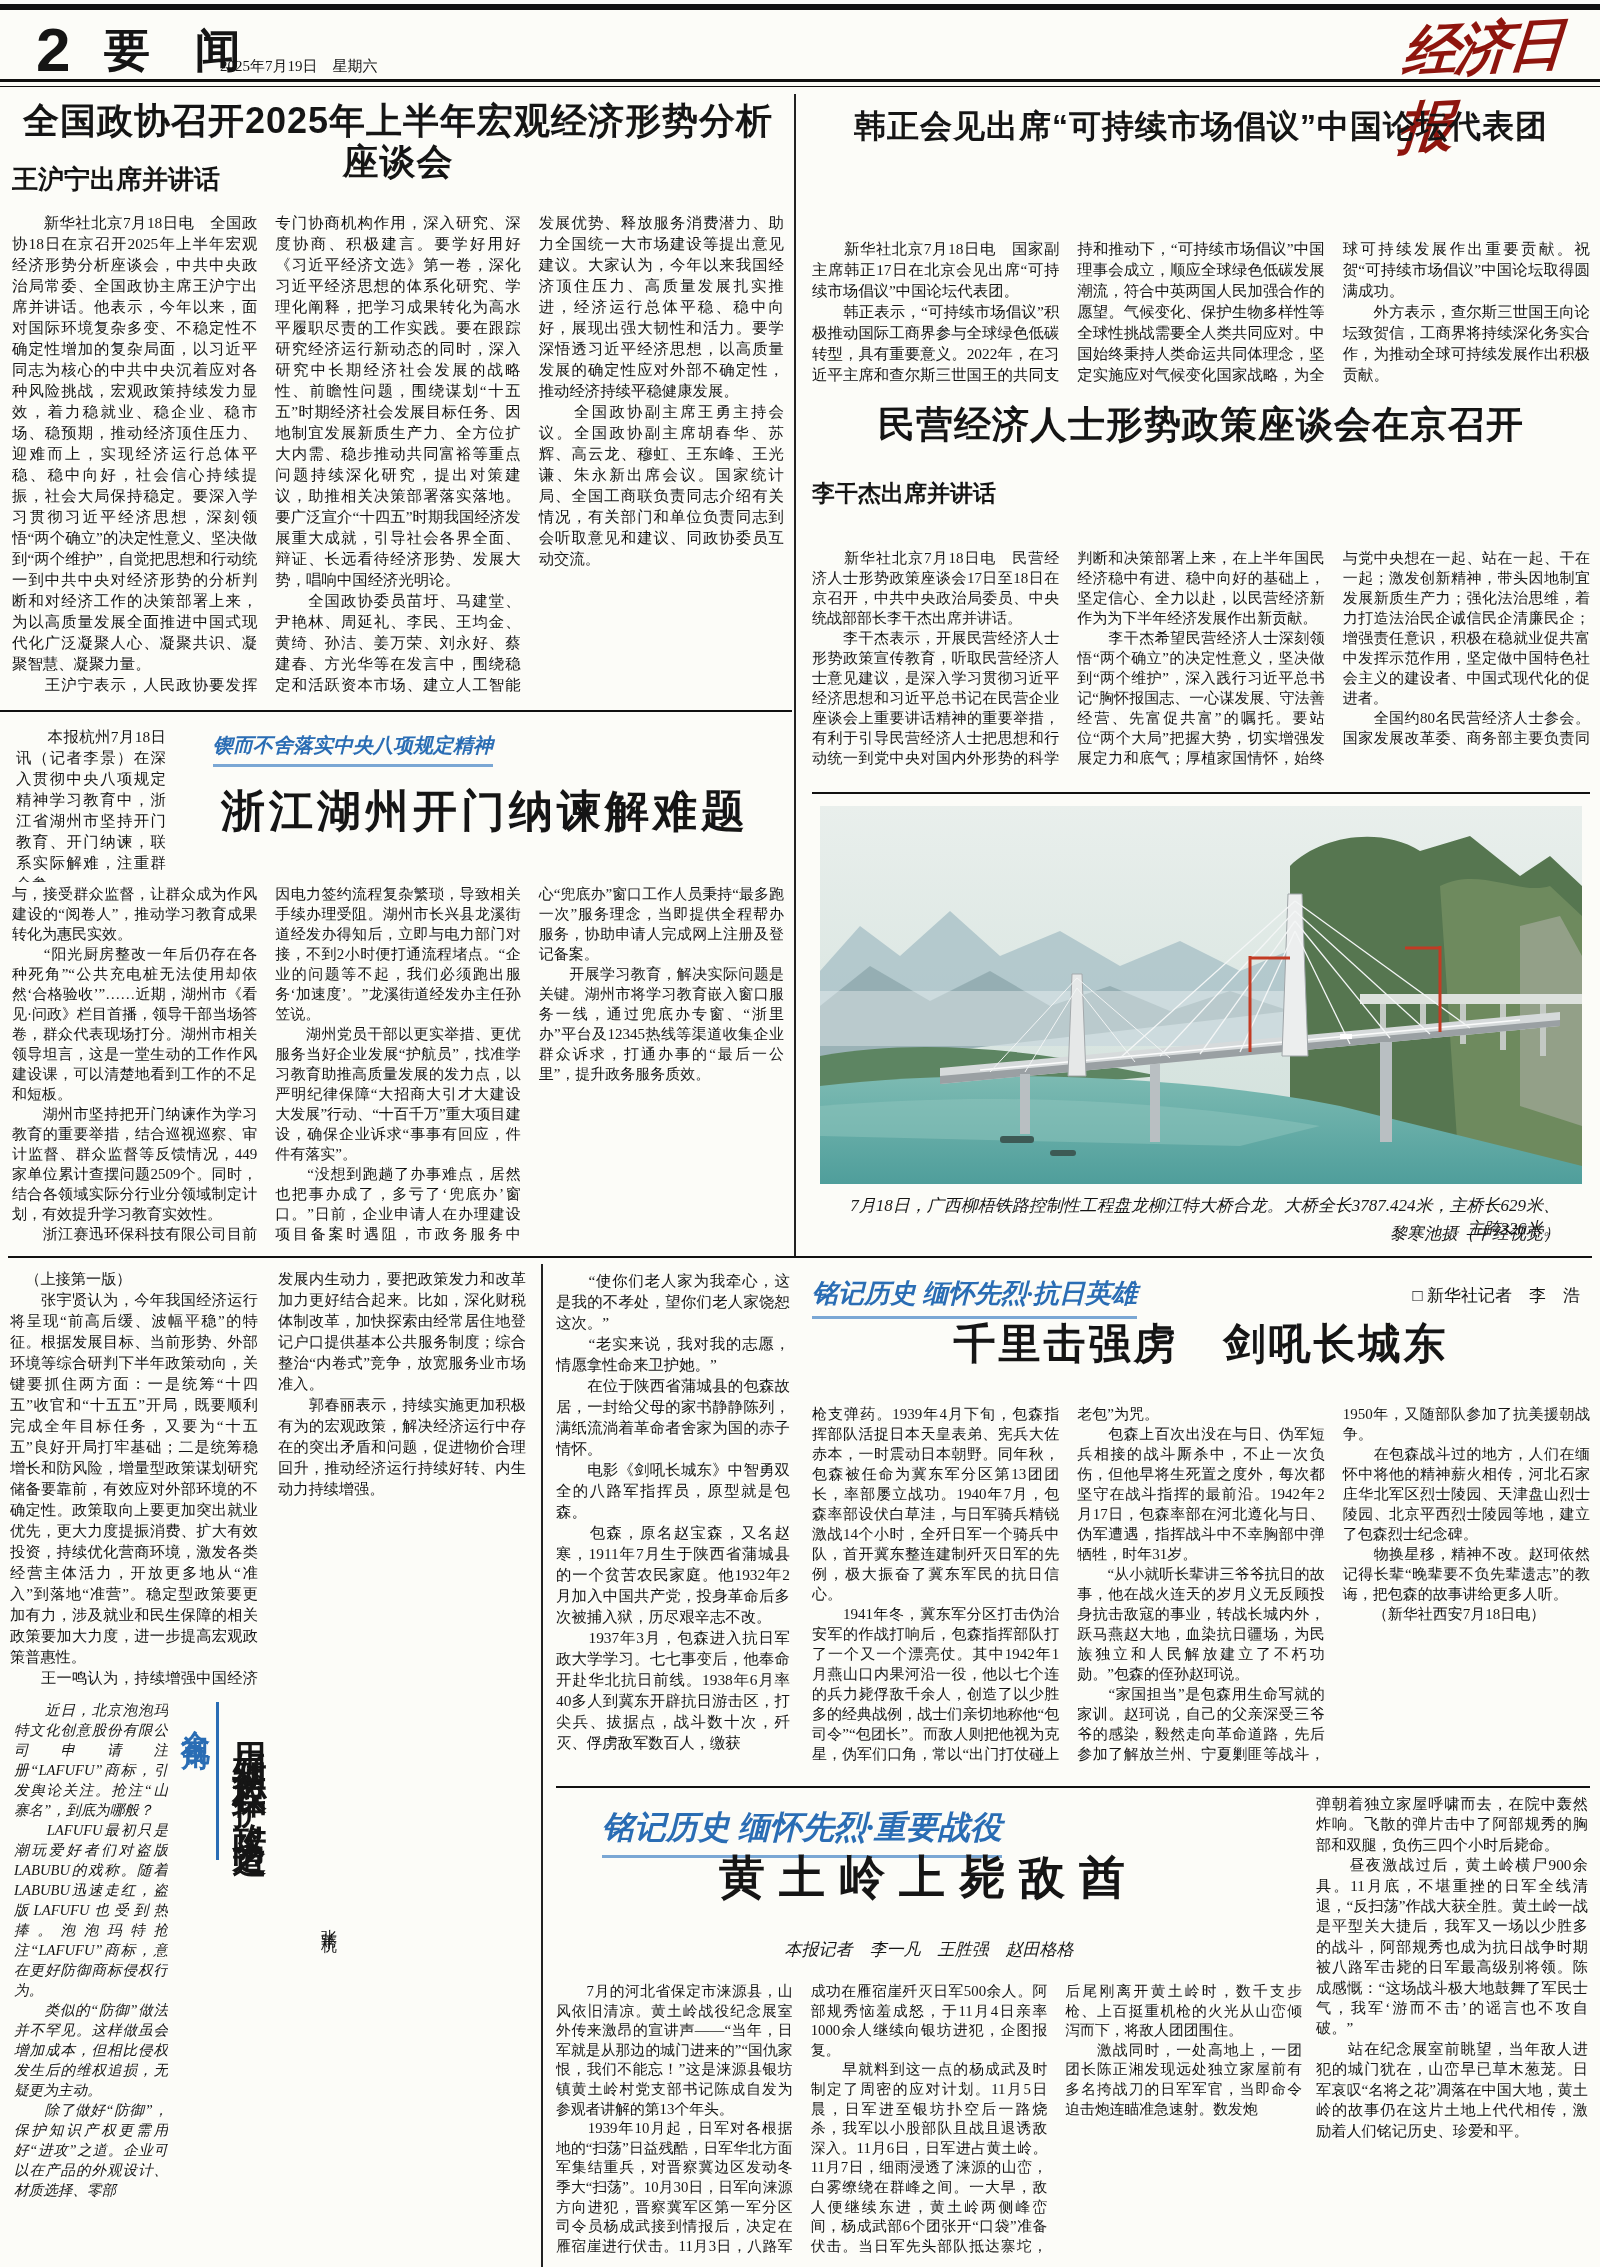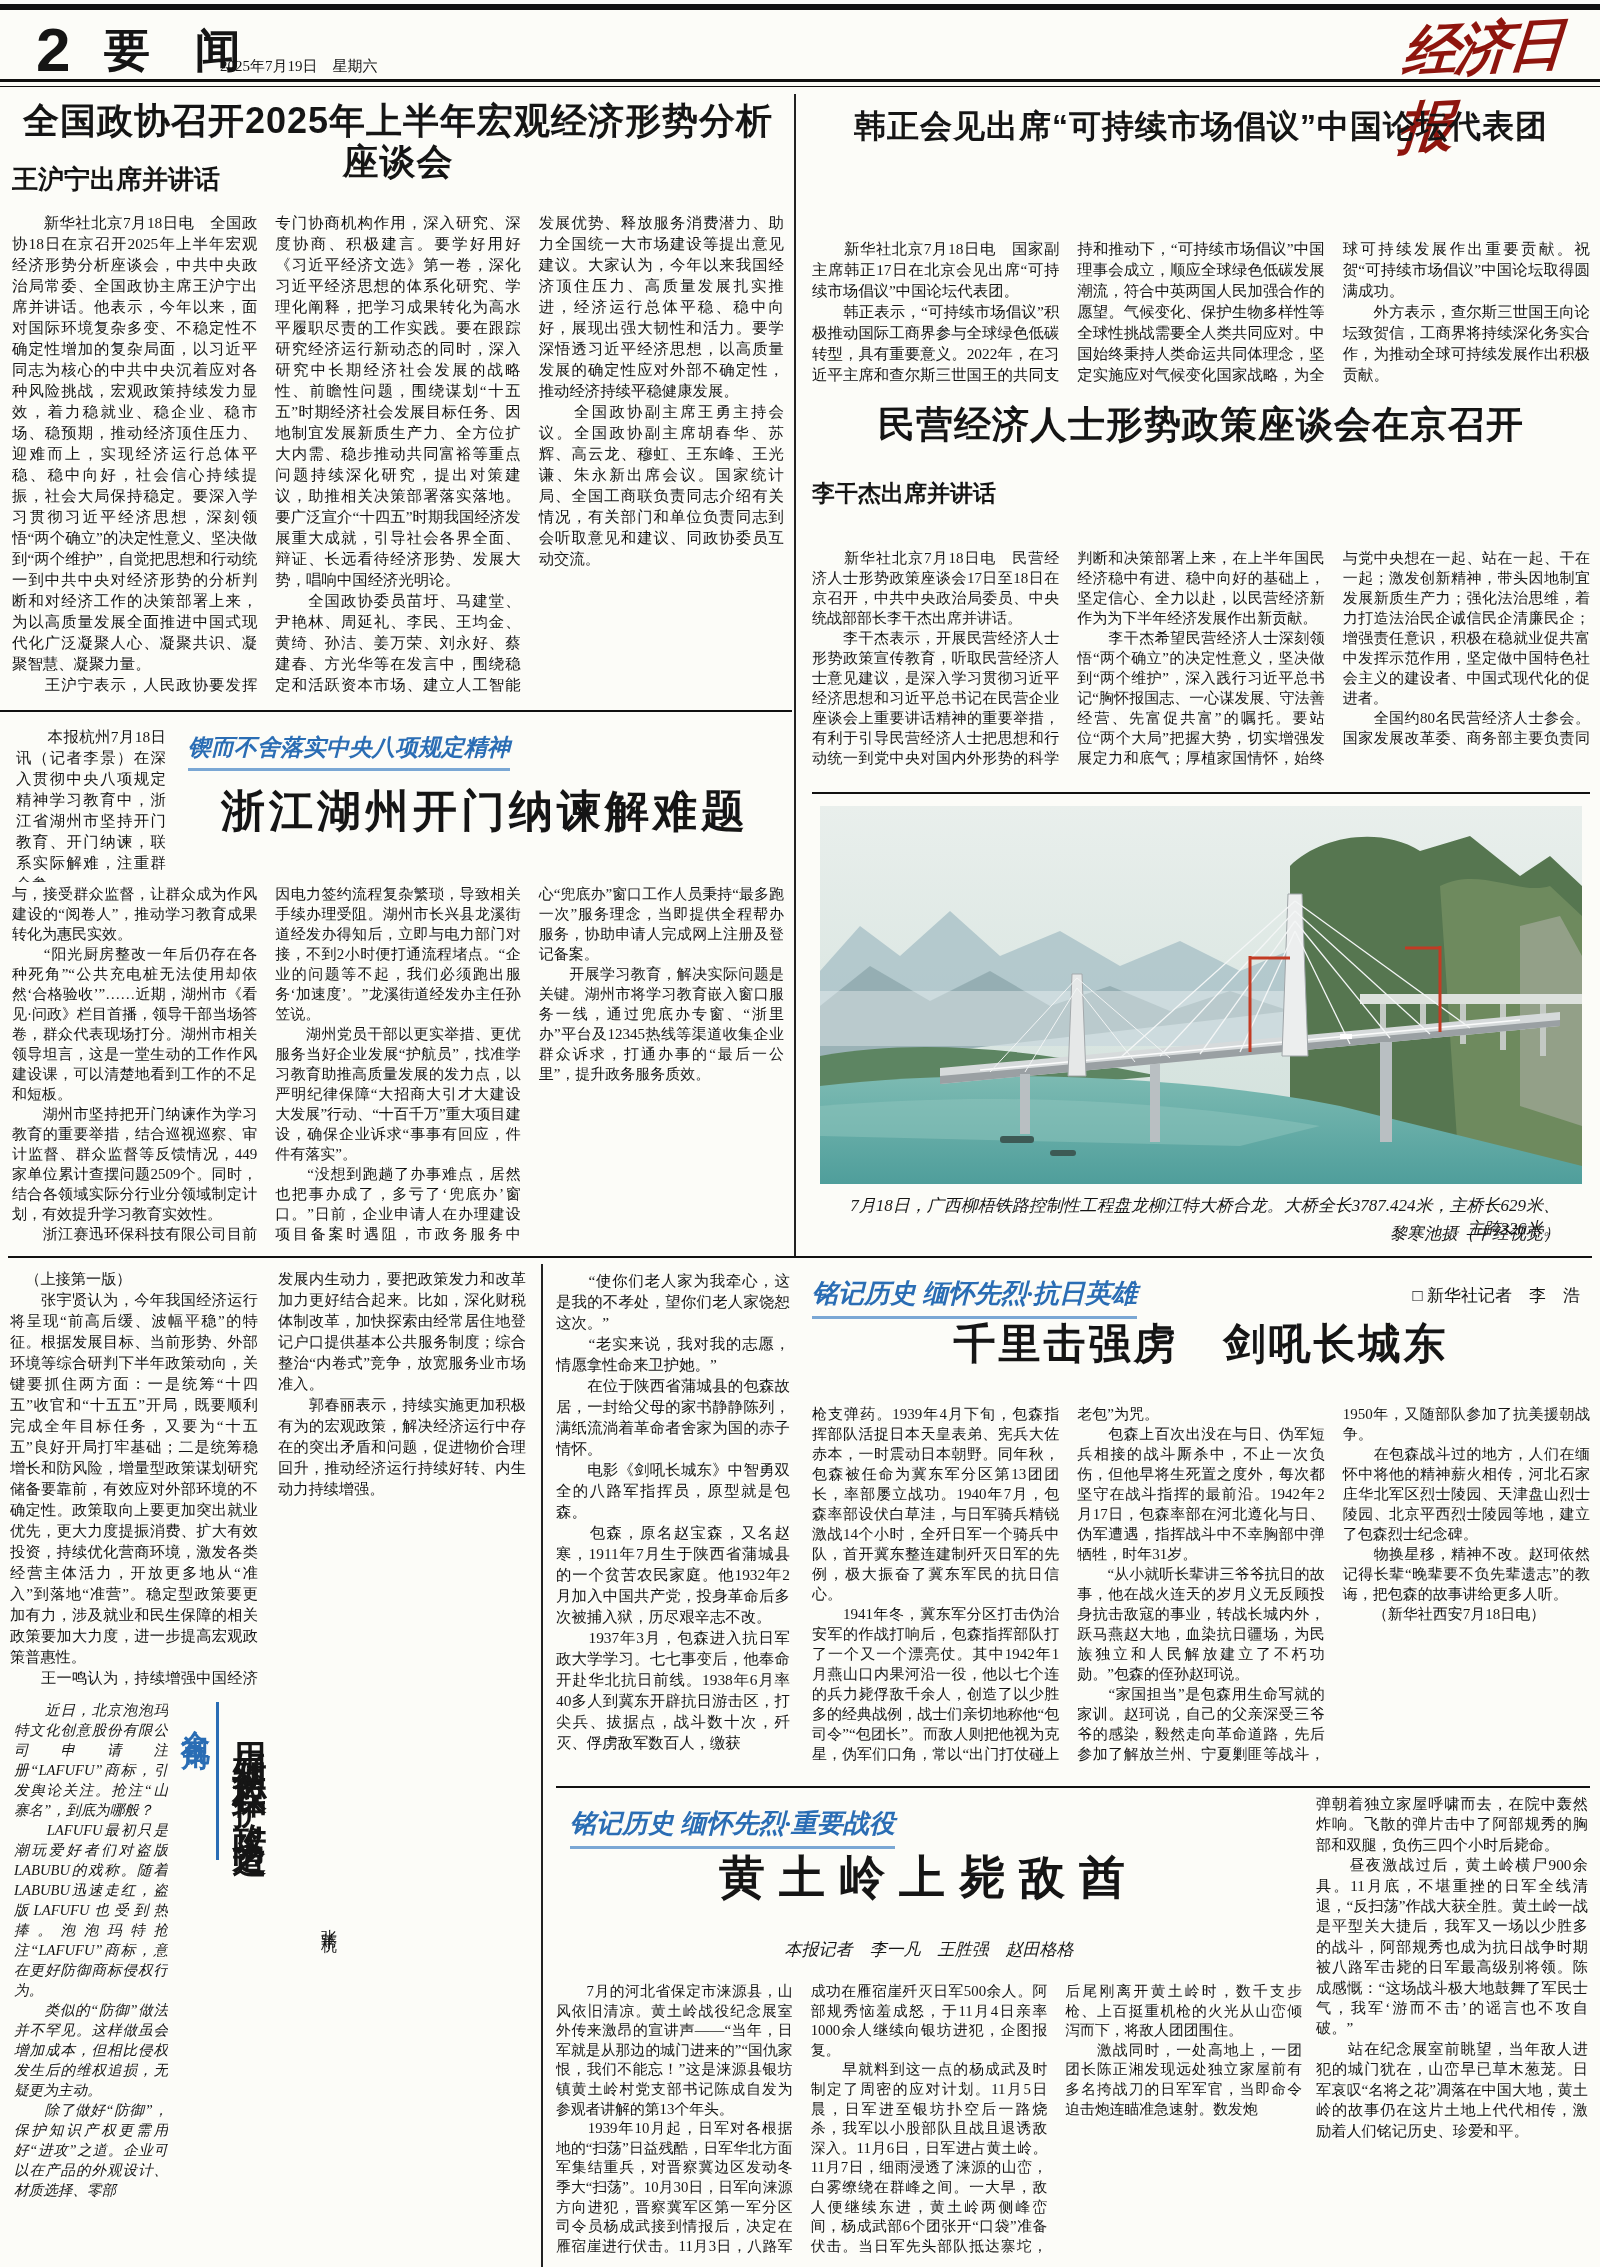--- a/index.html
+++ b/index.html
@@ -142,21 +142,21 @@
     </svg>
   </div>
   <div class="abs kai" style="left:836px;top:1194px;width:724px;font-size:17px;text-align:right;">7月18日，广西柳梧铁路控制性工程盘龙柳江特大桥合龙。大桥全长3787.424米，主桥长629米、主跨326米。</div>
   <div class="abs kai" style="left:836px;top:1222px;width:724px;font-size:17px;text-align:right;">黎寒池摄（中经视觉）</div>
 
   <div class="abs rule" style="left:8px;top:1256px;width:1584px;height:2px;"></div>
 
   <div class="abs rule" style="left:0;top:710px;width:792px;height:2px;"></div>
   <div class="abs flow body-txt" style="left:16px;top:726px;width:150px;height:156px;overflow:hidden;">　　本报杭州7月18日讯（记者李景）在深入贯彻中央八项规定精神学习教育中，浙江省湖州市坚持开门教育、开门纳谏，联系实际解难，注重群众参</div>
   <div class="abs" style="left:188px;top:732px;">
-    <span class="kicker kai" style="font-size:23px;">锲而不舍落实中央八项规定精神</span>
+    <span class="kicker kai" style="font-size:20px;margin-left:25px;">锲而不舍落实中央八项规定精神</span>
   </div>
   <div class="abs headline sans" style="left:186px;top:786px;width:598px;font-size:44px;letter-spacing:4px;">浙江湖州开门纳谏解难题</div>
   <div class="abs flow cols3 body-txt-s" style="left:12px;top:884px;width:772px;height:368px;overflow:hidden;">与，接受群众监督，让群众成为作风建设的“阅卷人”，推动学习教育成果转化为惠民实效。
 　　“阳光厨房整改一年后仍存在各种死角”“公共充电桩无法使用却依然‘合格验收’”……近期，湖州市《看见·问政》栏目首播，领导干部当场答卷，群众代表现场打分。湖州市相关领导坦言，这是一堂生动的工作作风建设课，可以清楚地看到工作的不足和短板。
 　　湖州市坚持把开门纳谏作为学习教育的重要举措，结合巡视巡察、审计监督、群众监督等反馈情况，449家单位累计查摆问题2509个。同时，结合各领域实际分行业分领域制定计划，有效提升学习教育实效性。
 　　浙江赛迅环保科技有限公司目前因电力签约流程复杂繁琐，导致相关手续办理受阻。湖州市长兴县龙溪街道经发办得知后，立即与电力部门对接，不到2小时便打通流程堵点。“企业的问题等不起，我们必须跑出服务‘加速度’。”龙溪街道经发办主任孙笠说。
 　　湖州党员干部以更实举措、更优服务当好企业发展“护航员”，找准学习教育助推高质量发展的发力点，以严明纪律保障“大招商大引才大建设大发展”行动、“十百千万”重大项目建设，确保企业诉求“事事有回应，件件有落实”。
 　　“没想到跑趟了办事难点，居然也把事办成了，多亏了‘兜底办’窗口。”日前，企业申请人在办理建设项目备案时遇阻，市政务服务中心“兜底办”窗口工作人员秉持“最多跑一次”服务理念，当即提供全程帮办服务，协助申请人完成网上注册及登记备案。
 　　开展学习教育，解决实际问题是关键。湖州市将学习教育嵌入窗口服务一线，通过兜底办专窗、“浙里办”平台及12345热线等渠道收集企业群众诉求，打通办事的“最后一公里”，提升政务服务质效。</div>
 
@@ -183,21 +183,21 @@
 　　包森上百次出没在与日、伪军短兵相接的战斗厮杀中，不止一次负伤，但他早将生死置之度外，每次都坚守在战斗指挥的最前沿。1942年2月17日，包森率部在河北遵化与日、伪军遭遇，指挥战斗中不幸胸部中弹牺牲，时年31岁。
 　　“从小就听长辈讲三爷爷抗日的故事，他在战火连天的岁月义无反顾投身抗击敌寇的事业，转战长城内外，跃马燕赵大地，血染抗日疆场，为民族独立和人民解放建立了不朽功勋。”包森的侄孙赵珂说。
 　　“家国担当”是包森用生命写就的家训。赵珂说，自己的父亲深受三爷爷的感染，毅然走向革命道路，先后参加了解放兰州、宁夏剿匪等战斗，1950年，又随部队参加了抗美援朝战争。
 　　在包森战斗过的地方，人们在缅怀中将他的精神薪火相传，河北石家庄华北军区烈士陵园、天津盘山烈士陵园、北京平西烈士陵园等地，建立了包森烈士纪念碑。
 　　物换星移，精神不改。赵珂依然记得长辈“晚辈要不负先辈遗志”的教诲，把包森的故事讲给更多人听。
 　　（新华社西安7月18日电）</div>
 
   <div class="abs rule" style="left:556px;top:1786px;width:1034px;height:2px;"></div>
 
   <div class="abs" style="left:570px;top:1806px;">
-    <span class="kicker kai" style="font-size:26px;">铭记历史 缅怀先烈·重要战役</span>
+    <span class="kicker kai" style="font-size:32px;margin-left:32px;">铭记历史 缅怀先烈·重要战役</span>
   </div>
   <div class="abs headline" style="left:556px;top:1852px;width:746px;font-size:46px;letter-spacing:14px;">黄土岭上毙敌酋</div>
   <div class="abs kai" style="left:556px;top:1938px;width:746px;font-size:17px;text-align:center;">本报记者　李一凡　王胜强　赵田格格</div>
   <div class="abs flow cols3" style="left:556px;top:1982px;width:746px;height:282px;overflow:hidden;font-size:14.8px;line-height:19.6px;">　　7月的河北省保定市涞源县，山风依旧清凉。黄土岭战役纪念展室外传来激昂的宣讲声——“当年，日军就是从那边的城门进来的”“国仇家恨，我们不能忘！”这是涞源县银坊镇黄土岭村党支部书记陈成自发为参观者讲解的第13个年头。
 　　1939年10月起，日军对各根据地的“扫荡”日益残酷，日军华北方面军集结重兵，对晋察冀边区发动冬季大“扫荡”。10月30日，日军向涞源方向进犯，晋察冀军区第一军分区司令员杨成武接到情报后，决定在雁宿崖进行伏击。11月3日，八路军成功在雁宿崖歼灭日军500余人。阿部规秀恼羞成怒，于11月4日亲率1000余人继续向银坊进犯，企图报复。
 　　早就料到这一点的杨成武及时制定了周密的应对计划。11月5日晨，日军进至银坊扑空后一路烧杀，我军以小股部队且战且退诱敌深入。11月6日，日军进占黄土岭。11月7日，细雨浸透了涞源的山峦，白雾缭绕在群峰之间。一大早，敌人便继续东进，黄土岭两侧峰峦间，杨成武部6个团张开“口袋”准备伏击。当日军先头部队抵达寨坨，后尾刚离开黄土岭时，数千支步枪、上百挺重机枪的火光从山峦倾泻而下，将敌人团团围住。
 　　激战同时，一处高地上，一团团长陈正湘发现远处独立家屋前有多名挎战刀的日军军官，当即命令迫击炮连瞄准急速射。数发炮</div>
   <div class="abs flow" style="left:1316px;top:1794px;width:272px;height:470px;overflow:hidden;font-size:15.2px;line-height:20.4px;">弹朝着独立家屋呼啸而去，在院中轰然炸响。飞散的弹片击中了阿部规秀的胸部和双腿，负伤三四个小时后毙命。
 　　昼夜激战过后，黄土岭横尸900余具。11月底，不堪重挫的日军全线清退，“反扫荡”作战大获全胜。黄土岭一战是平型关大捷后，我军又一场以少胜多的战斗，阿部规秀也成为抗日战争时期被八路军击毙的日军最高级别将领。陈成感慨：“这场战斗极大地鼓舞了军民士气，我军‘游而不击’的谣言也不攻自破。”
 　　站在纪念展室前眺望，当年敌人进犯的城门犹在，山峦早已草木葱茏。日军哀叹“名将之花”凋落在中国大地，黄土岭的故事仍在这片土地上代代相传，激励着人们铭记历史、珍爱和平。</div>

